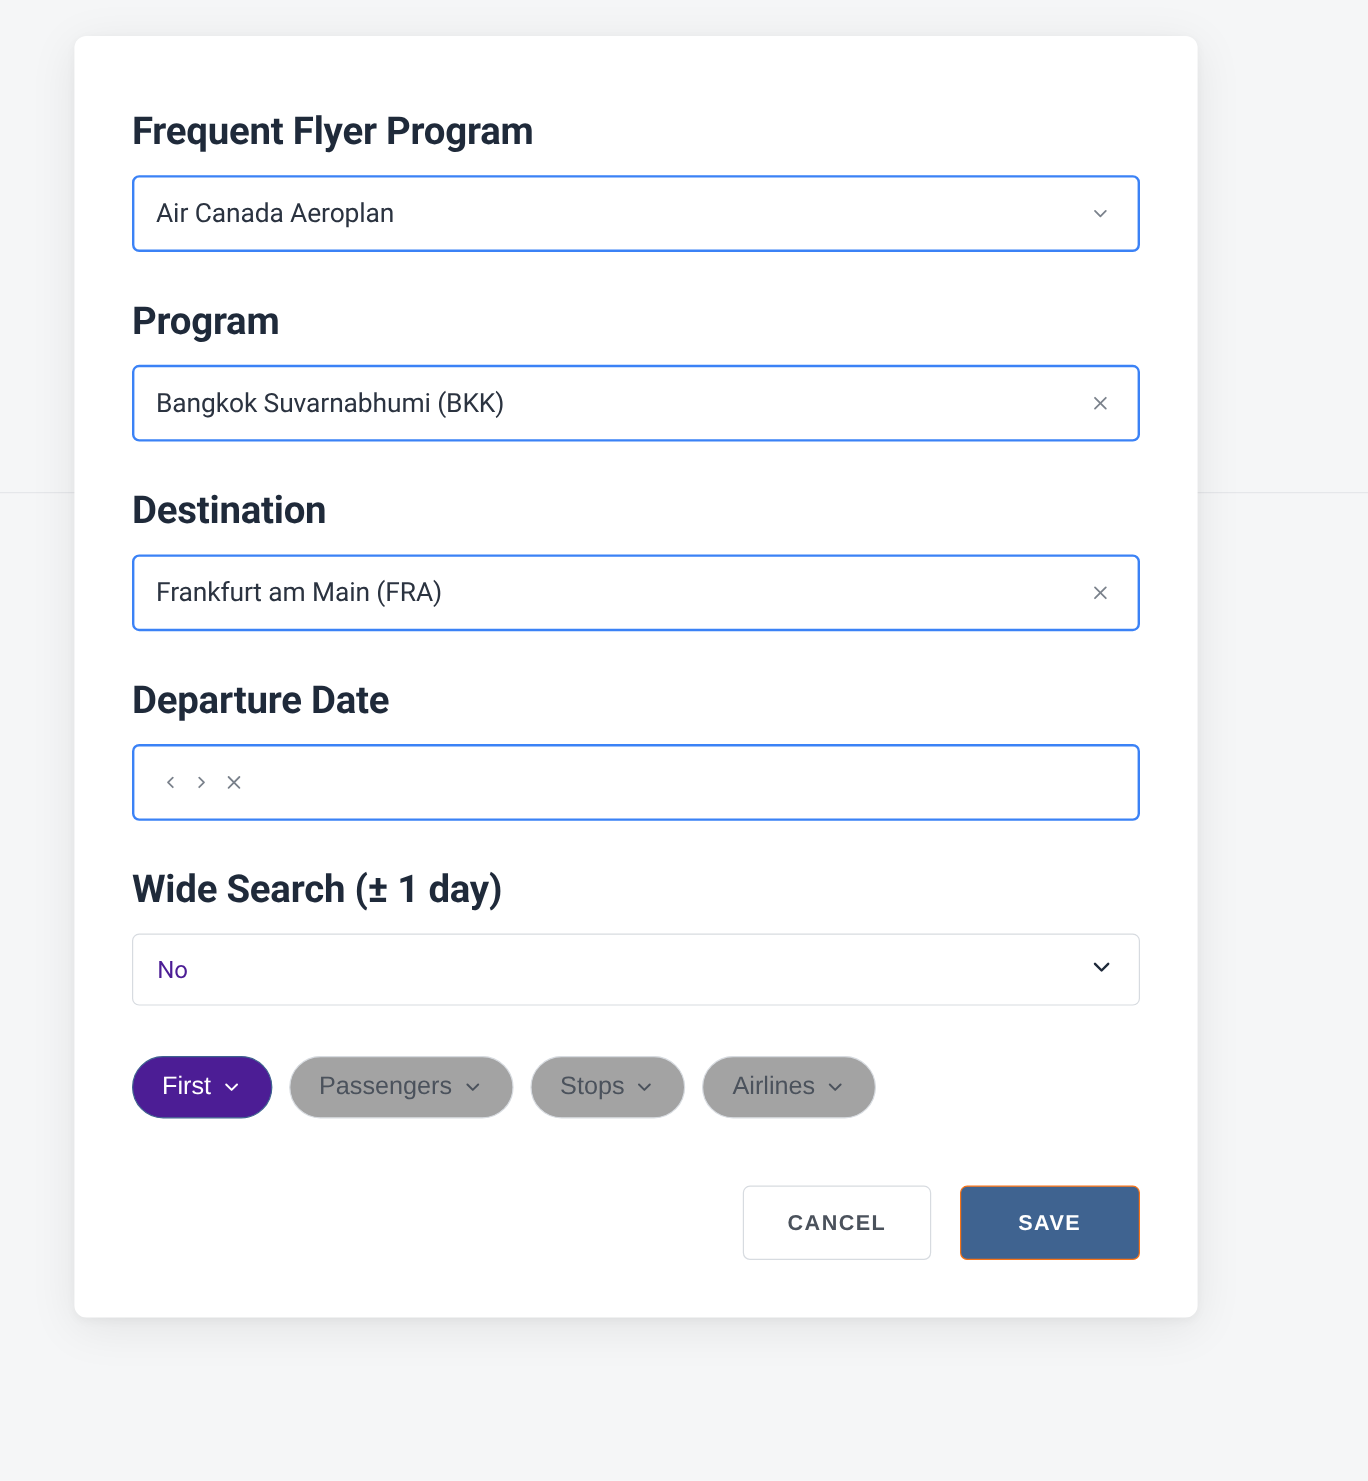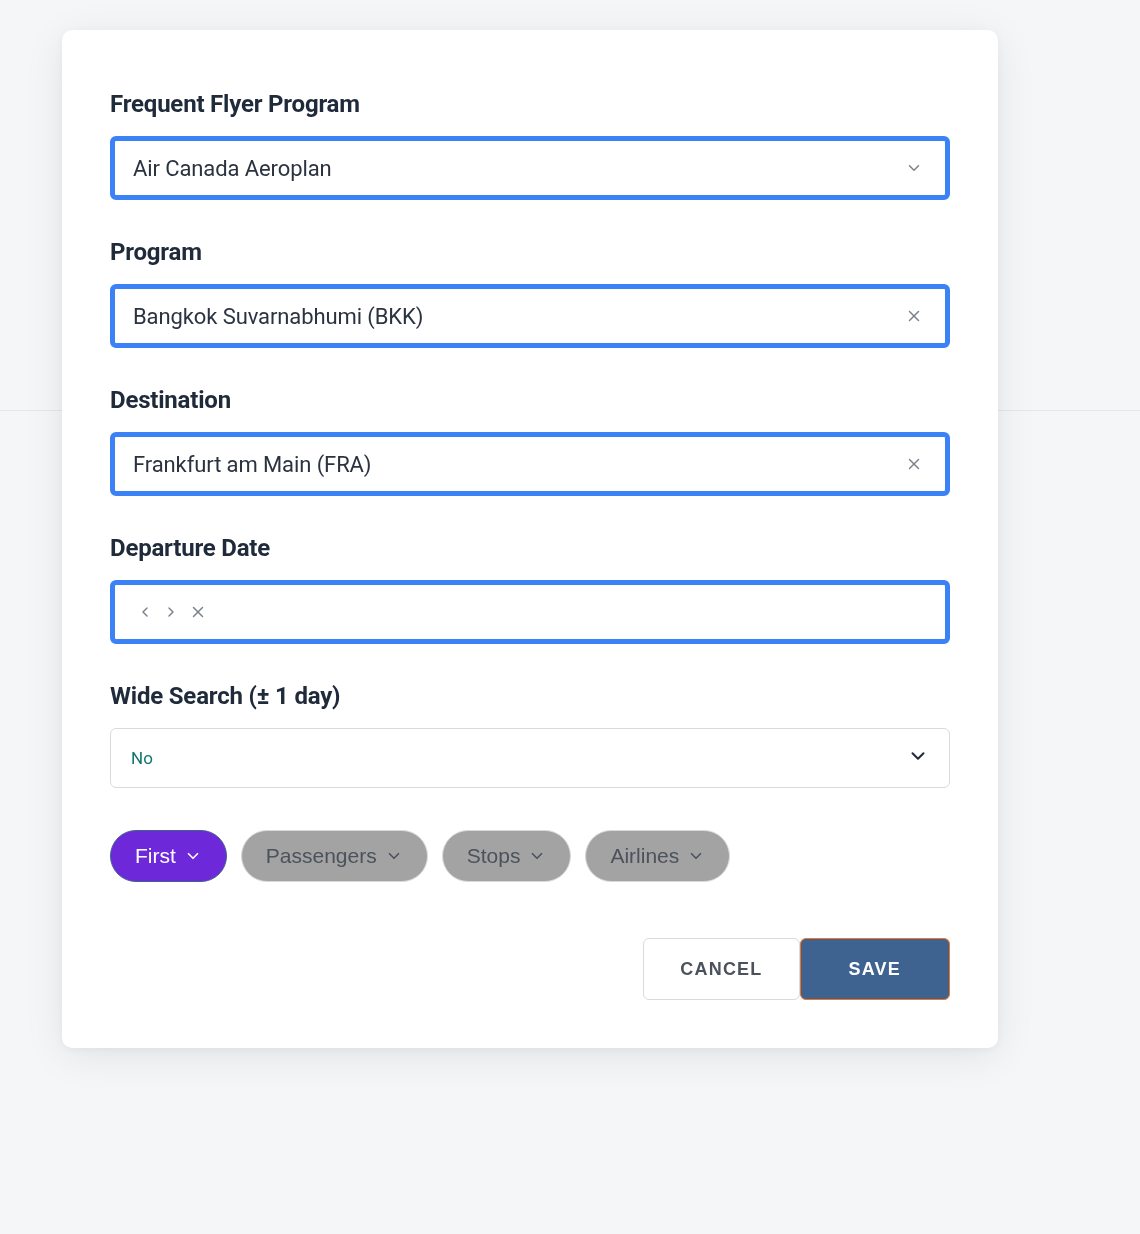--- a/index.html
+++ b/index.html
@@ -23,29 +23,29 @@
     top: 30px;
     left: 62px;
     width: 936px;
     background: #fff;
     border-radius: 10px;
     box-shadow: 0 8px 40px rgba(0,0,0,0.08), 0 2px 8px rgba(0,0,0,0.04);
     padding: 60px 48px 48px 48px;
   }
   .field-group { margin-bottom: 38px; }
   .field-label {
-    font-size: 24px;
+    font-size: 32px;
     font-weight: 700;
     color: #1f2a3a;
     margin-bottom: 18px;
     letter-spacing: -0.2px;
   }
   .input-wrap {
     position: relative;
-    border: 5px solid #3b82f6;
+    border: 2px solid #3b82f6;
     border-radius: 6px;
     background: #fff;
     height: 64px;
     display: flex;
     align-items: center;
     padding: 0 18px;
   }
   .input-value {
     font-size: 22px;
     color: #2b3340;
@@ -68,22 +68,22 @@
     position: relative;
     border: 1px solid #d7dbe0;
     border-radius: 6px;
     background: #fff;
     height: 60px;
     display: flex;
     align-items: center;
     padding: 0 20px;
   }
   .select-value {
-    font-size: 17px;
-    color: #0f766e;
+    font-size: 20px;
+    color: #4c1d95;
     flex: 1;
   }
   .chevron-dark { color: #1f2a3a; }
   .chip-row {
     display: flex;
     gap: 14px;
     margin-top: 42px;
     margin-bottom: 56px;
   }
   .chip {
@@ -93,28 +93,29 @@
     font-size: 21px;
     display: flex;
     align-items: center;
     gap: 8px;
     cursor: pointer;
     border: 1px solid #d7dbe0;
     background: #a3a3a3;
     color: #4b525c;
   }
   .chip.active {
-    background: #6d28d9;
+    background: #4c1d95;
     border-color: #3f6390;
     color: #fff;
   }
   .chip .chev { display: flex; }
   .footer {
     display: flex;
     justify-content: flex-end;
+    gap: 24px;
   }
   .btn {
     height: 62px;
     padding: 0 36px;
     border-radius: 6px;
     font-size: 18px;
     font-weight: 700;
     letter-spacing: 1.2px;
     cursor: pointer;
     display: flex;

